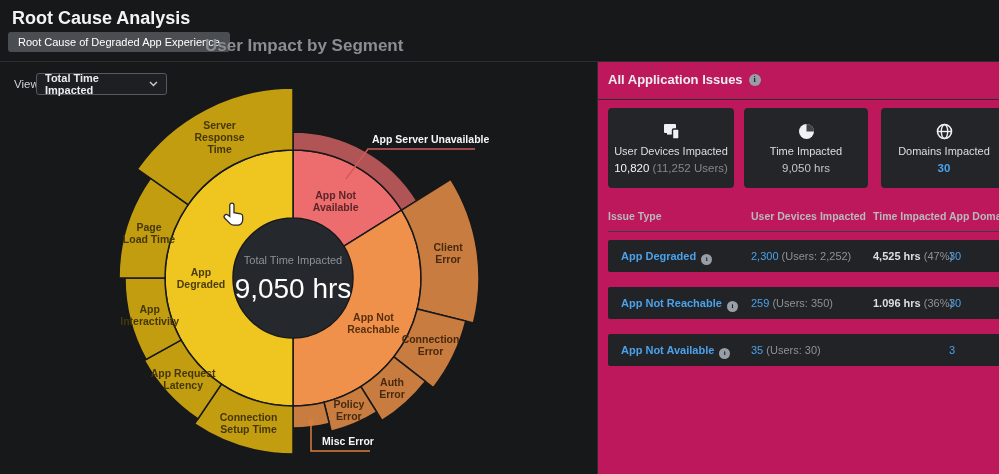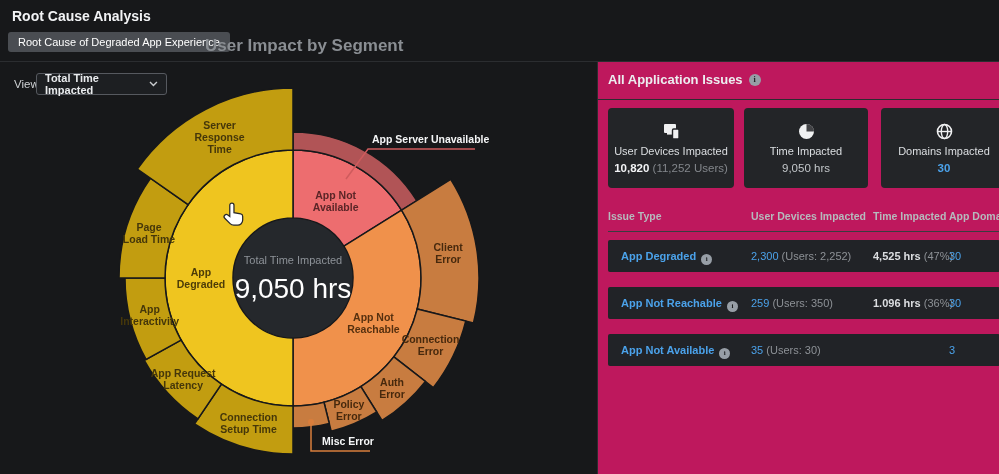--- a/index.html
+++ b/index.html
@@ -5,21 +5,21 @@
   * { margin:0; padding:0; box-sizing:border-box; }
   html,body { width:999px; height:474px; }
   body {
     position:relative; overflow:hidden;
     background:#17181a; color:#e8eaec;
     font-family:"Liberation Sans", sans-serif;
   }
   .abs { position:absolute; }
 
   
-  #page-title { left:12px; top:8px; font-size:14px; font-weight:700; color:#f2f3f5; }
+  #page-title { left:12px; top:8px; font-size:18px; font-weight:700; color:#f2f3f5; }
   #tab-active {
     left:8px; top:32px; background:#4a4d52; color:#ffffff;
     font-size:11px; font-weight:400; padding:4px 10px; border-radius:3px; cursor:pointer;
   }
   #tab-inactive { left:205px; top:36px; color:#8a8e93; font-size:17px; font-weight:700; cursor:pointer; }
   #header-divider { left:0; top:61px; width:999px; height:1px; background:#2b2d30; }
 
   
   #view-label { left:14px; top:78px; font-size:11.5px; color:#cfd2d5; }
   #view-dropdown {
@@ -50,21 +50,21 @@
 
   .stat-card {
     top:46px; height:80px; background:#232528; border-radius:4px;
     display:flex; flex-direction:column; align-items:center; justify-content:center; gap:5px;
   }
   #stat-card-0 { left:10px;  width:126px; }
   #stat-card-1 { left:146px; width:124px; }
   #stat-card-2 { left:283px; width:126px; }
   .stat-label { font-size:11px; color:#dcdfe2; }
   .stat-value { font-size:11.5px; color:#c3c7ca; }
-  .stat-value .strong { color:#f2f3f5; font-weight:700; }
+  .stat-value .strong { color:#f2f3f5; font-weight:400; }
   .stat-value .dim { color:#83878c;text-align:right; }
   .stat-value .link { color:#4ba2ea; font-weight:700; }
 
   .th { top:148px; font-size:10.5px; font-weight:700; color:#b6babd; }
   #th-0 { left:10px; } #th-1 { left:153px; } #th-2 { left:275px; } #th-3 { left:351px; }
   #table-header-divider { left:10px; top:169px; width:392px; height:1px; background:#3a3c40; }
 
   .issue-row {
     left:10px; width:392px; height:32px; background:#212327; border-radius:2px;
   }

